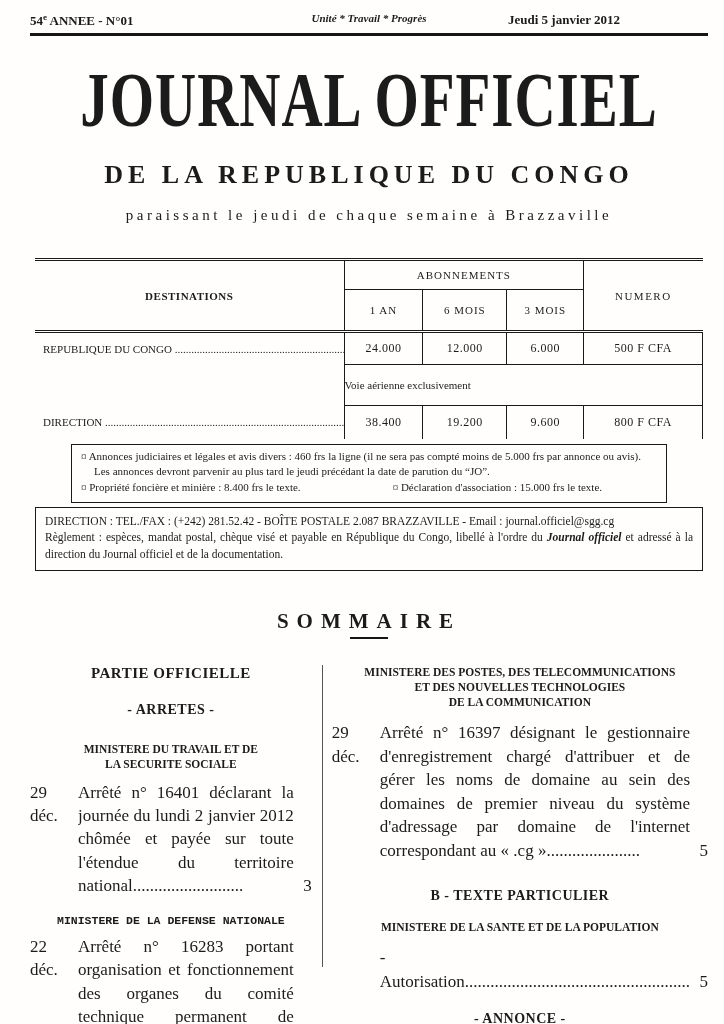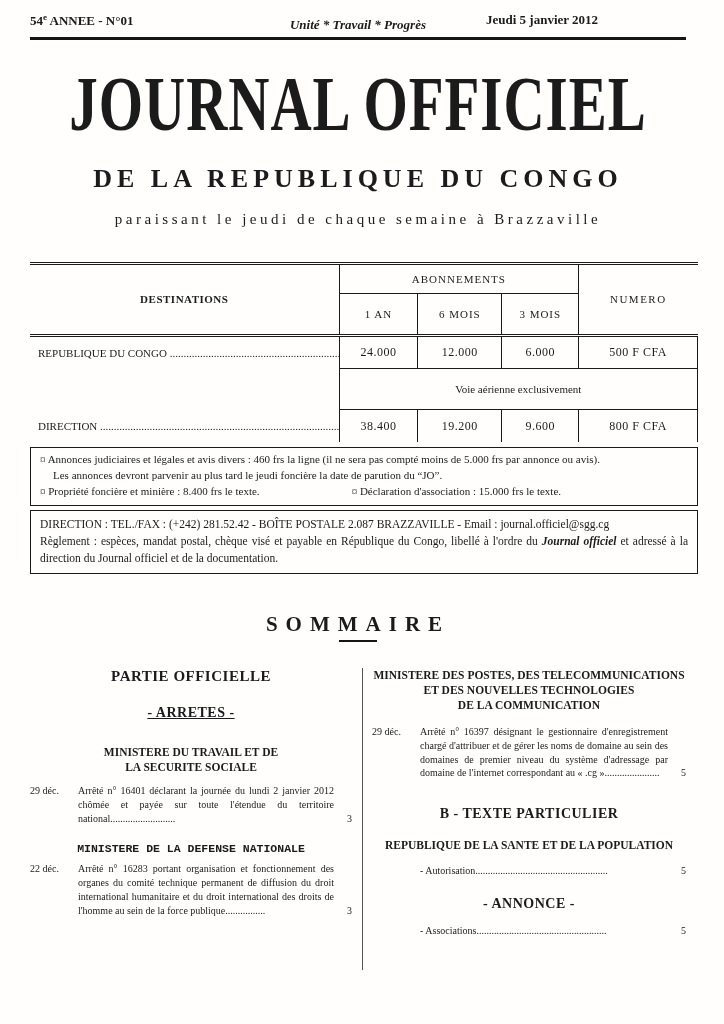--- a/index.html
+++ b/index.html
@@ -1,29 +1,29 @@
 <!DOCTYPE html>
 <html><head>
 <meta charset="utf-8">
 <style>
   * { margin:0; padding:0; box-sizing:border-box; }
   html,body { background:#ffffff; }
   .page {
     position:relative; width:724px; height:1024px; margin:0 auto;
     background:#fffefc; color:#1b1b1b; overflow:hidden;
     font-family:"Liberation Serif", serif;
-    padding:12px 38px 0 30px;
+    padding:12px 16px 0 30px;
   }
   
   .topbar { display:flex; align-items:flex-start; font-weight:bold; font-size:13px; }
   .topbar .tb-left  { width:200px; white-space:nowrap; }
   .topbar .tb-left sup { font-size:9px; }
   .topbar .tb-center{ flex:1; text-align:center; line-height:1.15; }
   .topbar .tb-center .country { font-size:12.5px; letter-spacing:.3px; }
-  .topbar .tb-center .motto   { font-size:13px; font-style:italic;margin-top:6px; }
+  .topbar .tb-center .motto   { font-size:11px; font-style:italic; }
   .topbar .tb-right { width:200px; text-align:left; white-space:nowrap; }
   .header-rule { height:3px; background:#151515; margin-top:4px; }
   
   .masthead { text-align:center; }
   .jtitle {
     font-size:60px; font-weight:bold; line-height:1; letter-spacing:1px;
     transform:scale(.95,1.3); transform-origin:center;
     margin:34px 0 30px; white-space:nowrap;
   }
   .jsub { font-size:26px; font-weight:bold; letter-spacing:5px; margin-top:10px; white-space:nowrap; }
@@ -37,51 +37,51 @@
   .c-dest-h { text-align:center; font-weight:bold; letter-spacing:.5px; border-bottom:3px double #1a1a1a; }
   .c-abon   { text-align:center; letter-spacing:1px; height:30px;
               border-left:1px solid #1a1a1a; border-right:1px solid #1a1a1a; border-bottom:1px solid #1a1a1a; }
   .c-num-h  { text-align:center; letter-spacing:1.5px; border-left:1px solid #1a1a1a; border-bottom:3px double #1a1a1a; }
   .c-sub    { text-align:center; letter-spacing:1px; height:42px;
               border-left:1px solid #1a1a1a; border-right:1px solid #1a1a1a; border-bottom:3px double #1a1a1a; }
   .c-dest-b { white-space:nowrap; overflow:hidden; padding-left:8px; font-size:10.5px; }
   .brow td.val { text-align:center; font-size:12px; letter-spacing:.5px; height:33px;
                  border-left:1px solid #1a1a1a; border-right:1px solid #1a1a1a; }
   tr.r-congo td.val { border-bottom:1px solid #1a1a1a; }
-  .c-voie { text-align:center; font-size:11px; height:41px;
+  .c-voie { text-align:left; font-size:11px; height:41px;
             border-left:1px solid #1a1a1a; border-right:1px solid #1a1a1a; border-bottom:1px solid #1a1a1a; }
   
-  .nbox { width:668px; margin:5px auto 0; border:1.5px solid #1a1a1a;
+  .nbox { width:596px; margin:5px auto 0; border:1.5px solid #1a1a1a;
           padding:4px 9px 6px; font-size:11px; line-height:1.42; }
   .nbox .cont { padding-left:13px; }
   .n3 span + span { margin-left:92px; }
   .dbox { width:668px; margin:4px auto 0; border:1.5px solid #1a1a1a;
           padding:5px 9px 7px; font-size:11.5px; line-height:1.45; }
   .dbox .reglement { text-align:justify; }
   .dbox .reglement .jo { font-weight:bold; font-style:italic; }
   
   .som-head { text-align:center; margin-top:38px; }
   .som-title { font-size:21px; font-weight:bold; letter-spacing:8px; display:inline-block; }
   .som-underline { width:38px; height:2px; background:#151515; margin:3px auto 0; }
   .columns { display:flex; margin-top:24px; }
   .col-l { width:322px; }
   .vdivider { width:1px; background:#555; height:302px; margin:2px 9px 0 10px; flex:none; }
   .col-r { flex:1; }
   .part-title { font-size:15px; font-weight:bold; text-align:center; letter-spacing:.5px;
                 text-underline-offset:3px; text-decoration-thickness:1px; }
   .sec-head  { font-size:14px; font-weight:bold; text-align:center; letter-spacing:.5px; }
   .sec-head2 { font-size:13.5px; font-weight:bold; text-align:center; letter-spacing:.5px; }
   .ministry  { font-size:11.5px; font-weight:bold; text-align:center; white-space:pre-line; line-height:1.3; }
-  .entry { display:flex; font-size:10px; line-height:1.38; }
+  .entry { display:flex; font-size:17px; line-height:1.38; }
   .e-date { width:48px; flex:none; }
   .e-body { flex:1; text-align:justify; overflow:hidden; }
   .e-page { width:18px; flex:none; text-align:right; align-self:flex-end; }
   
   .col-l .part-title { margin-top:2px; }
-  .col-l .sec-head   { margin-top:20px;text-decoration:underline; }
+  .col-l .sec-head   { margin-top:20px; }
   .col-l .sec-head2  { margin-top:21px; }
   .col-l .ministry   { margin-top:24px; margin-bottom:9px; }
   .col-l .ministry.m2{ margin-top:16px; margin-bottom:6px;font-family:Liberation Mono, monospace; }
   .col-r .ministry.m1{ margin-top:2px; margin-bottom:12px; }
   .col-r .sec-head   { margin-top:26px; }
   .col-r .ministry.m2{ margin-top:16px; margin-bottom:11px; }
   .col-r .part-title { margin-top:16px; }
   .col-r .sec-head.annonce { margin-top:18px; margin-bottom:12px; }
 </style>
 </head>
@@ -139,21 +139,21 @@
       <td class="val">38.400</td>
       <td class="val">19.200</td>
       <td class="val">9.600</td>
       <td class="val">800 F CFA</td>
     </tr>
     </tbody>
   </table>
 
   <div class="nbox">
     <div>¤ Annonces judiciaires et légales et avis divers : 460 frs la ligne (il ne sera pas compté moins de 5.000 frs par annonce ou avis).</div>
-    <div class="cont">Les annonces devront parvenir au plus tard le jeudi foncière la date de parution du “JO”.</div>
+    <div class="cont">Les annonces devront parvenir au plus tard le jeudi précédant la date de parution du “JO”.</div>
     <div class="n3">
       <span>¤ Propriété foncière et minière : 8.400 frs le texte.</span><span>¤ Déclaration d'association : 15.000 frs le texte.</span>
     </div>
   </div>
 
   <div class="dbox">
     <div>DIRECTION : TEL./FAX : (+242) 281.52.42 - BOÎTE POSTALE 2.087  BRAZZAVILLE - Email : journal.officiel@sgg.cg</div>
     <div class="reglement">
       <span>Règlement : espèces, mandat postal, chèque visé et payable en République du Congo, libellé à l'ordre du </span><span class="jo">Journal officiel</span><span> et adressé à la direction du Journal officiel et de la documentation.</span>
     </div>
@@ -189,21 +189,21 @@
     <div class="col-r">
       <div class="ministry m1">MINISTERE DES POSTES, DES TELECOMMUNICATIONS
 ET DES NOUVELLES TECHNOLOGIES
 DE LA COMMUNICATION</div>
       <div class="entry">
         <span class="e-date">29 déc.</span>
         <span class="e-body">Arrêté n° 16397 désignant le gestionnaire d'enregistrement chargé d'attribuer et de gérer les noms de domaine au sein des domaines de premier niveau du système d'adressage par domaine de l'internet correspondant au « .cg »......................</span>
         <span class="e-page">5</span>
       </div>
       <div class="sec-head">B - TEXTE PARTICULIER</div>
-      <div class="ministry m2">REPUBLIQUE DE LA SANTE ET DE LA POPULATION</div>
+      <div class="ministry m2">MINISTERE DE LA SANTE ET DE LA POPULATION</div>
       <div class="entry">
         <span class="e-date"></span>
         <span class="e-body">- Autorisation.....................................................</span>
         <span class="e-page">5</span>
       </div>
       <div class="sec-head annonce">- ANNONCE -</div>
       <div class="entry">
         <span class="e-date"></span>
         <span class="e-body">- Associations....................................................</span>
         <span class="e-page">5</span>

